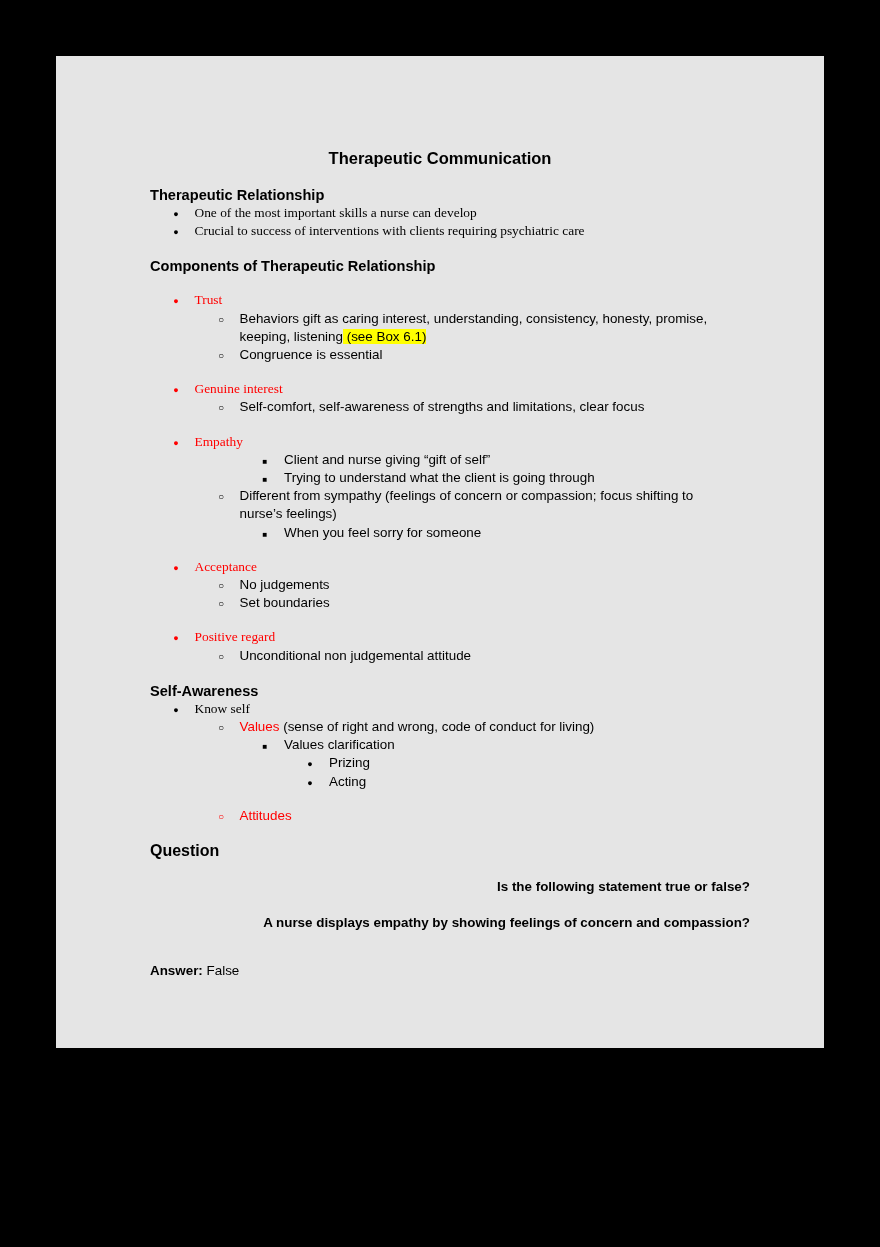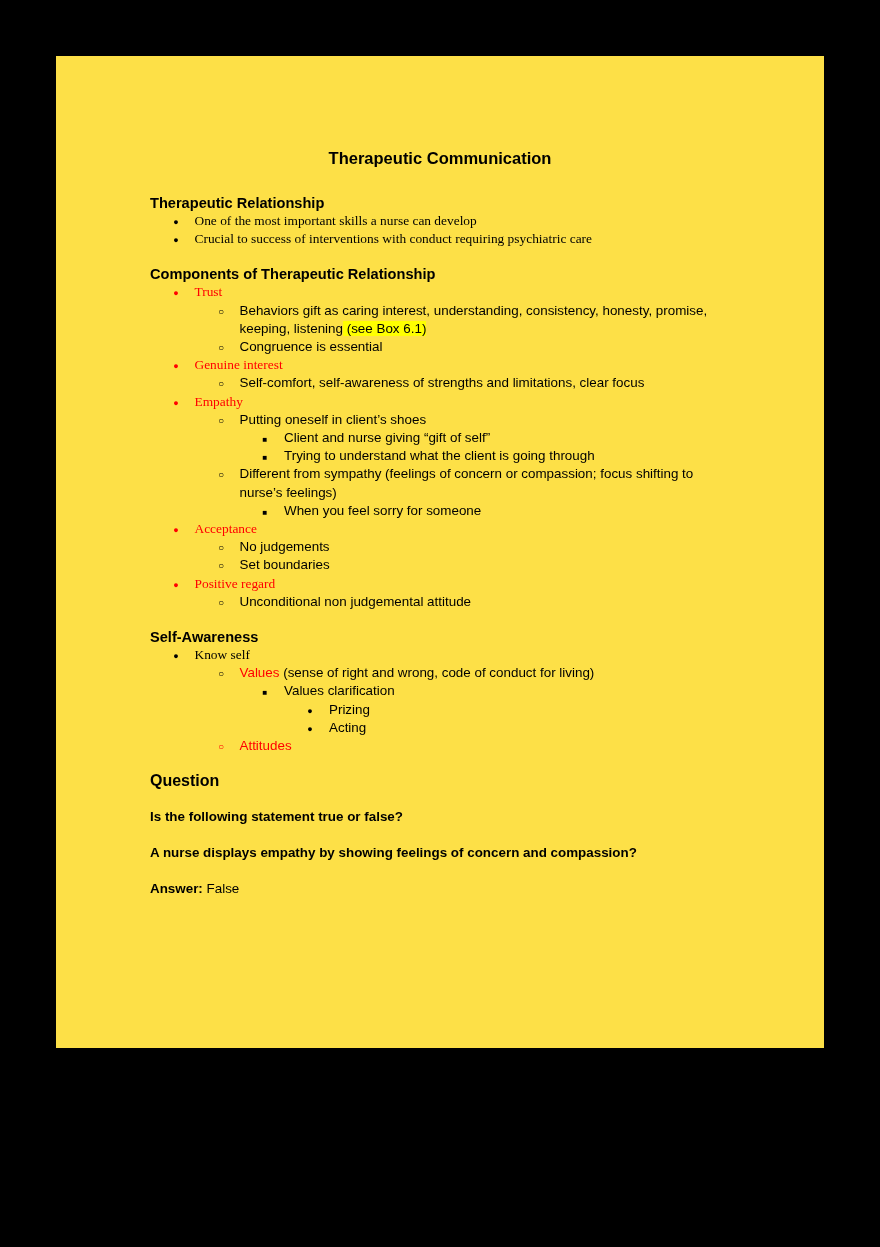--- a/index.html
+++ b/index.html
@@ -9,38 +9,38 @@
     width: 880px;
     height: 1247px;
     overflow: hidden;
   }
   .page {
     position: absolute;
     left: 56px;
     top: 56px;
     width: 768px;
     height: 992px;
-    background: #fde047;
+    background: #e5e5e5;
     font-family: "Liberation Sans", sans-serif;
     color: #000;
     font-size: 13.4px;
   }
   .doc-title {
     position: absolute;
     top: 93px;
     left: 0;
     width: 768px;
     text-align: center;
     font-weight: bold;
     font-size: 16.5px;
   }
   .content {
     position: absolute;
     left: 94px;
-    top: 138px;
+    top: 130px;
     width: 600px;
   }
   .h {
     font-weight: bold;
     font-size: 14.6px;
     height: 18px;
     line-height: 18px;
   }
   .row {
     position: relative;
@@ -58,43 +58,43 @@
   .lv1 .bullet { left: 20px; }
   .lv2 { padding-left: 89.5px; }
   .lv2 .bullet { left: 65px; }
   .lv3 { padding-left: 134px; }
   .lv3 .bullet { left: 109px; }
   .lv4 { padding-left: 179px; }
   .lv4 .bullet { left: 154px; }
   .dot-filled::before { content: "\25CF"; font-size: 9px; }
   .dot-hollow::before { content: "\25CB"; font-size: 10px; }
   .dot-square::before { content: "\25A0"; font-size: 8px; }
-  .red { color: #ff0000; }
+  .red { color: #ff0000; margin-top: 16px; }
   .hl { background: #ffff00; }
   .gap-sm { height: 17px; }
   .gap-md { height: 18px; }
-  .q-bold { font-weight: bold; line-height: 18px; }
+  .q-bold { font-weight: bold; line-height: 18px; text-align: right; }
   .q-head { font-weight: bold; font-size: 16px; line-height: 18px; }
 </style>
 </head>
 <body>
 
 <div class="page">
   <div class="doc-title">Therapeutic Communication</div>
 
   <div class="content">
 
     <div class="h">Therapeutic Relationship</div>
     <div class="row lv1">
       <span class="bullet dot-filled"></span>
       <span>One of the most important skills a nurse can develop</span>
     </div>
     <div class="row lv1">
       <span class="bullet dot-filled"></span>
-      <span>Crucial to success of interventions with conduct requiring psychiatric care</span>
+      <span>Crucial to success of interventions with clients requiring psychiatric care</span>
     </div>
 
     <div class="gap-sm"></div>
 
     <div class="h">Components of Therapeutic Relationship</div>
 
     <div class="row lv1 red">
       <span class="bullet dot-filled"></span>
       <span>Trust</span>
     </div>
@@ -115,24 +115,20 @@
       <span>Genuine interest</span>
     </div>
     <div class="row lv2">
       <span class="bullet dot-hollow"></span>
       <span>Self-comfort, self-awareness of strengths and limitations, clear focus</span>
     </div>
 
     <div class="row lv1 red">
       <span class="bullet dot-filled"></span>
       <span>Empathy</span>
-    </div>
-    <div class="row lv2">
-      <span class="bullet dot-hollow"></span>
-      <span>Putting oneself in client’s shoes</span>
     </div>
     <div class="row lv3">
       <span class="bullet dot-square"></span>
       <span>Client and nurse giving “gift of self”</span>
     </div>
     <div class="row lv3">
       <span class="bullet dot-square"></span>
       <span>Trying to understand what the client is going through</span>
     </div>
     <div class="row lv2">
@@ -198,18 +194,18 @@
     </div>
 
     <div class="gap-sm"></div>
 
     <div class="q-head">Question</div>
     <div class="gap-md"></div>
     <div class="q-bold">Is the following statement true or false?</div>
     <div class="gap-md"></div>
     <div class="q-bold">A nurse displays empathy by showing feelings of concern and compassion?</div>
     <div class="gap-md"></div>
-    <div style="line-height:18px;">
+    <div style="line-height:18px;margin-top:12px;">
       <b>Answer:</b><span> False</span>
     </div>
 
   </div>
 </div>
 
 </body></html>

